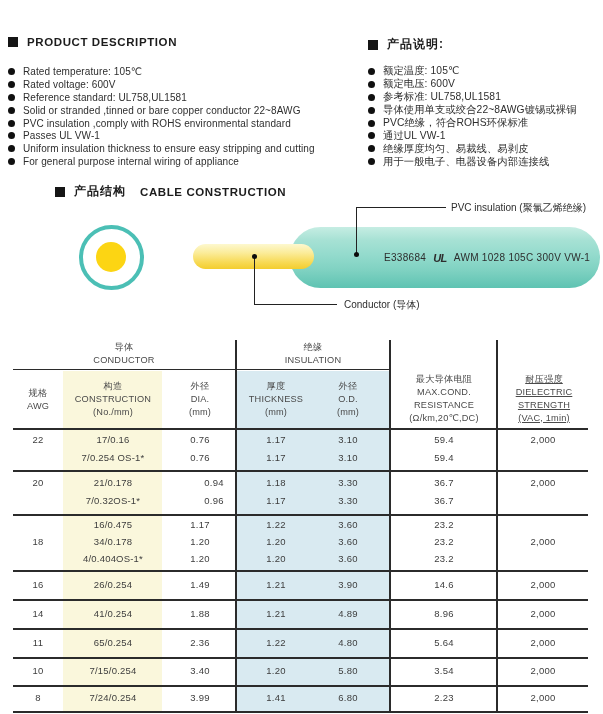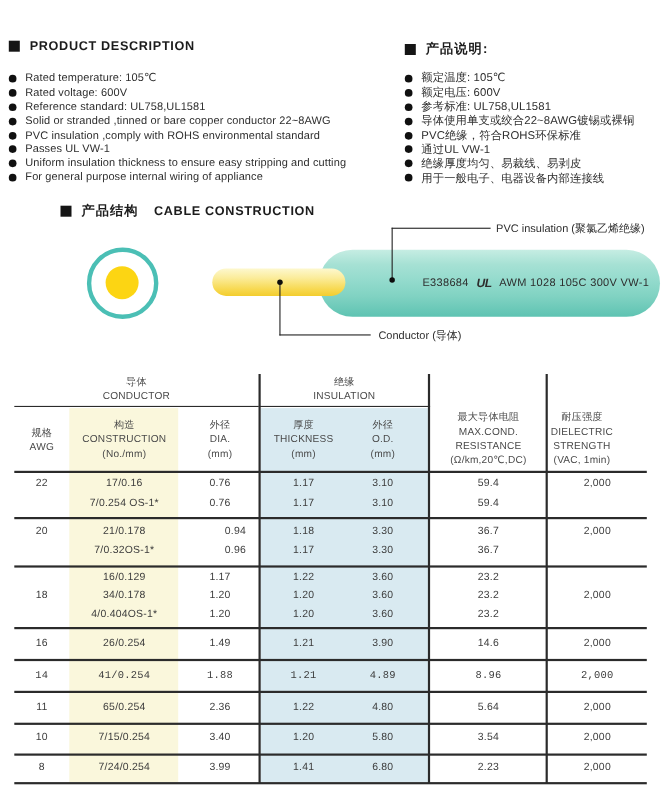--- a/index.html
+++ b/index.html
@@ -214,21 +214,21 @@
       <div>外径</div>
       <div>O.D.</div>
       <div>(mm)</div>
     </div>
     <div class="thead-cell" style="left:379px;top:33px;width:104px;height:57px;">
       <div>最大导体电阻</div>
       <div>MAX.COND.</div>
       <div>RESISTANCE</div>
       <div>(Ω/km,20℃,DC)</div>
     </div>
-    <div class="thead-cell" style="left:471px;top:33px;width:90px;height:57px;">
+    <div class="thead-cell" style="left:486px;top:33px;width:90px;height:57px;text-decoration:underline;">
       <div>耐压强度</div>
       <div>DIELECTRIC</div>
       <div>STRENGTH</div>
       <div>(VAC, 1min)</div>
     </div>
 
     <div id="table-rows">
         <div class="trow" style="top: 91px; height: 42px;">
           <div class="tcell" style="left: 2px; width: 46px;">
             <div class="dl">22</div>
@@ -289,21 +289,21 @@
             <div class="dl"></div>
           </div>
         </div>
         <div class="trow" style="top: 177px; height: 56px;">
           <div class="tcell" style="left: 2px; width: 46px;">
             <div class="dl"></div>
             <div class="dl">18</div>
             <div class="dl"></div>
           </div>
           <div class="tcell" style="left: 51px; width: 98px;">
-            <div class="dl">16/0.129</div>
+            <div class="dl">16/0.475</div>
             <div class="dl">34/0.178</div>
             <div class="dl">4/0.404OS-1*</div>
           </div>
           <div class="tcell" style="left: 157px; width: 60px;">
             <div class="dl">1.17</div>
             <div class="dl">1.20</div>
             <div class="dl">1.20</div>
           </div>
           <div class="tcell" style="left: 228px; width: 70px;">
             <div class="dl">1.22</div>
@@ -342,21 +342,21 @@
           <div class="tcell" style="left: 300px; width: 70px;">
             <div class="dl">3.90</div>
           </div>
           <div class="tcell" style="left: 381px; width: 100px;">
             <div class="dl">14.6</div>
           </div>
           <div class="tcell" style="left: 486px; width: 88px;">
             <div class="dl">2,000</div>
           </div>
         </div>
-        <div class="trow" style="top: 262px; height: 29px; font-family: Liberation Mono, monospace;">
+        <div class="trow" style="top: 262px; height: 29px;">
           <div class="tcell" style="left: 2px; width: 46px;">
             <div class="dl">14</div>
           </div>
           <div class="tcell" style="left: 51px; width: 98px;">
             <div class="dl">41/0.254</div>
           </div>
           <div class="tcell" style="left: 157px; width: 60px;">
             <div class="dl">1.88</div>
           </div>
           <div class="tcell" style="left: 228px; width: 70px;">

